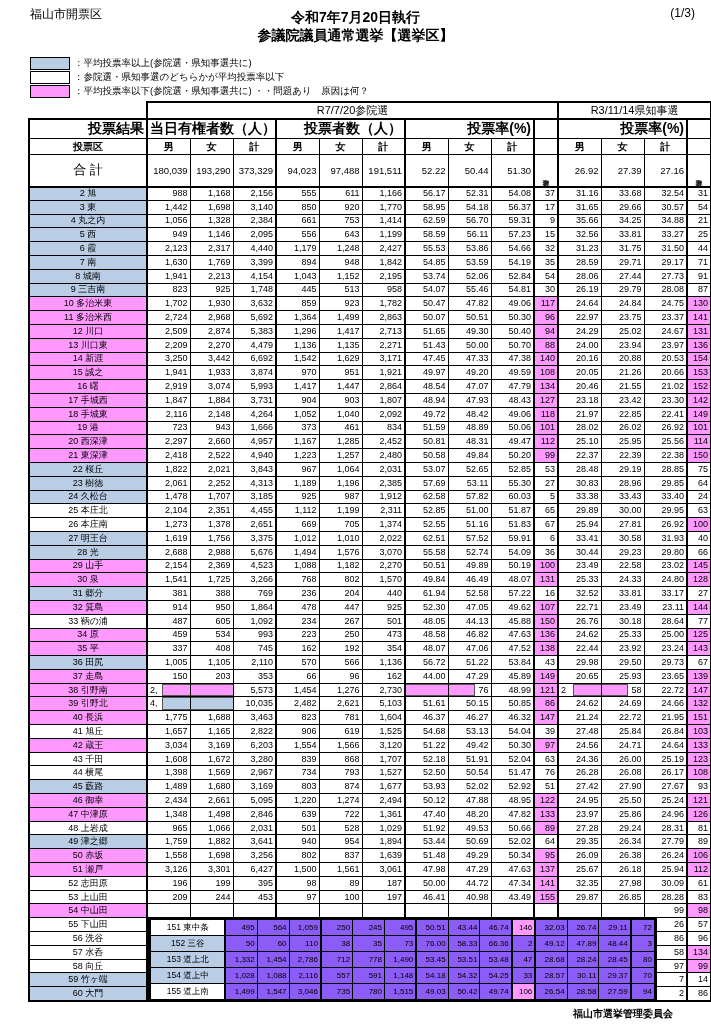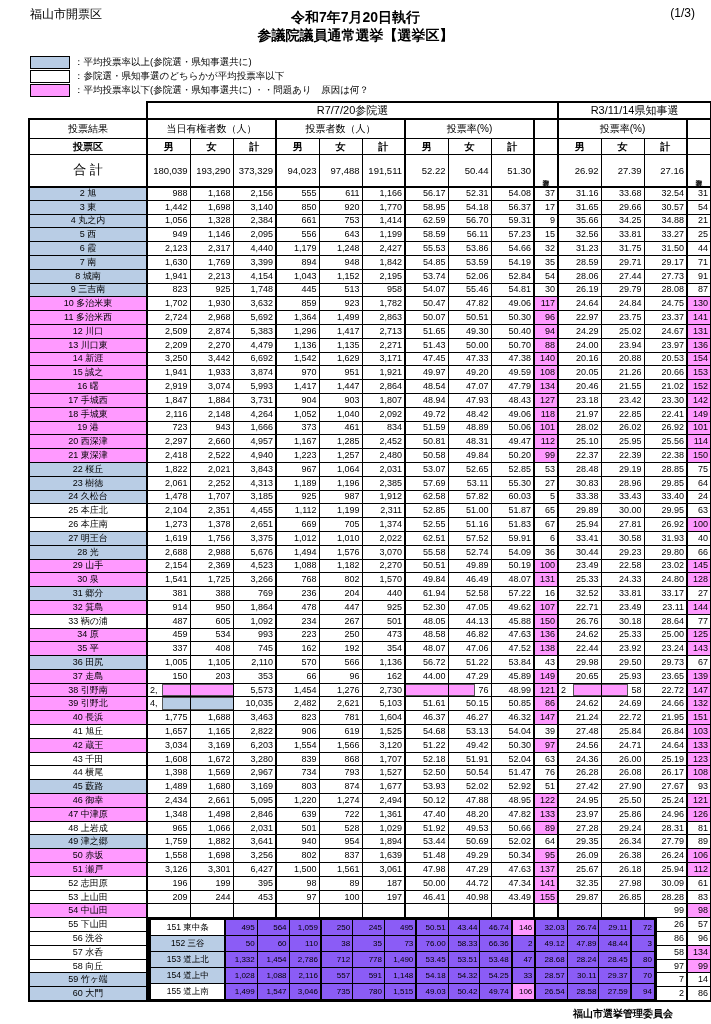--- a/index.html
+++ b/index.html
@@ -4,30 +4,30 @@
 <style>
   html,body{margin:0;padding:0;background:#e8e8e8}
   .page{position:relative;width:711px;height:1024px;background:#fff;
         font-family:"Liberation Sans","DejaVu Sans",sans-serif;color:#000;overflow:hidden;margin:0 auto}
   .hdr-left{position:absolute;left:30px;top:6px;font-size:12px;font-weight:normal}
   .hdr-right{position:absolute;right:16px;top:6px;font-size:12px}
   .title{position:absolute;left:0;width:100%;text-align:center;font-weight:bold}
   .t1{top:9px;font-size:14px}
   .t2{top:27px;font-size:14px}
   .legend{position:absolute;left:30px;top:56px}
-  .lrow{display:flex;align-items:flex-start;height:14px}
+  .lrow{display:flex;align-items:center;height:14px}
   .sw{width:38px;height:11px;border:1px solid #000;margin-right:4px;flex:0 0 auto}
   .sw-blue{background:#b9cde5}.sw-pink{background:#ff99ff}.sw-white{background:#fff}
   .lbl{font-size:9.5px;white-space:nowrap}
 
   table.main{position:absolute;left:28px;top:101px;border-collapse:collapse;table-layout:fixed;width:683px}
   .main th,.main td{border:1px solid #000;padding:0 2px;overflow:hidden;white-space:nowrap;font-weight:normal}
   .main .nob{border:none;background:#fff}
   .grp td.gh{border:2px solid #000;font-size:11px;text-align:center;height:14px}
-  .h1 th{font-size:10px;font-weight:normal;text-align:center;height:18px;border-top-width:2px}
+  .h1 th{font-size:14px;font-weight:bold;text-align:right;height:18px;border-top-width:2px}
   .h2 th{font-size:10px;font-weight:bold;text-align:center;height:15px}
   .bl2{border-left-width:2px !important}
   .br2{border-right-width:2px !important}
   .totalrow{height:32px}
   .totalrow th.name-total{font-size:13px;font-weight:normal;border-right-width:2px;border-bottom-width:2px}
   .totalrow td{font-size:9.5px;text-align:right;border-bottom-width:2px}
   .vcell{text-align:center !important;padding:0}
   .vert{writing-mode:vertical-rl;text-orientation:upright;font-size:7px;line-height:1;display:inline-block}
   .main tbody tr{height:13.8px}
   .main tbody td{font-size:9px;text-align:right;line-height:1}

